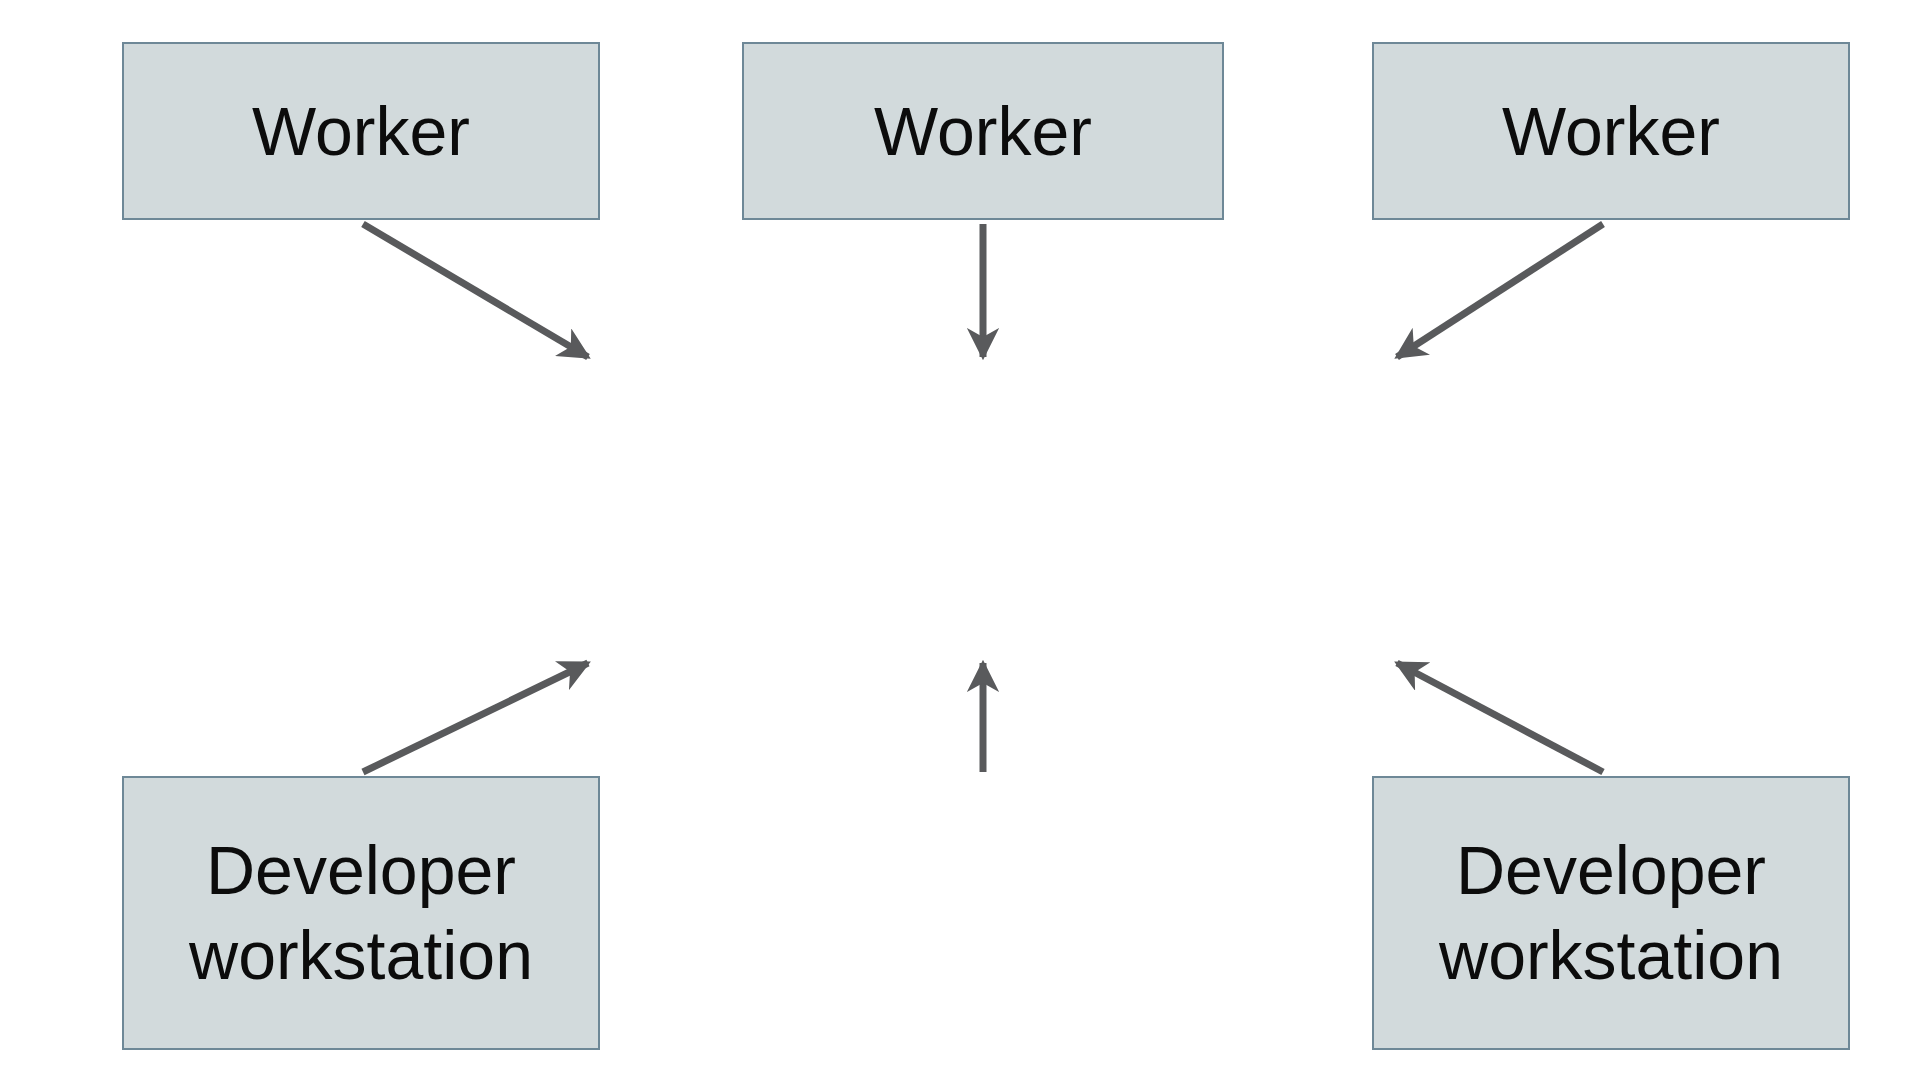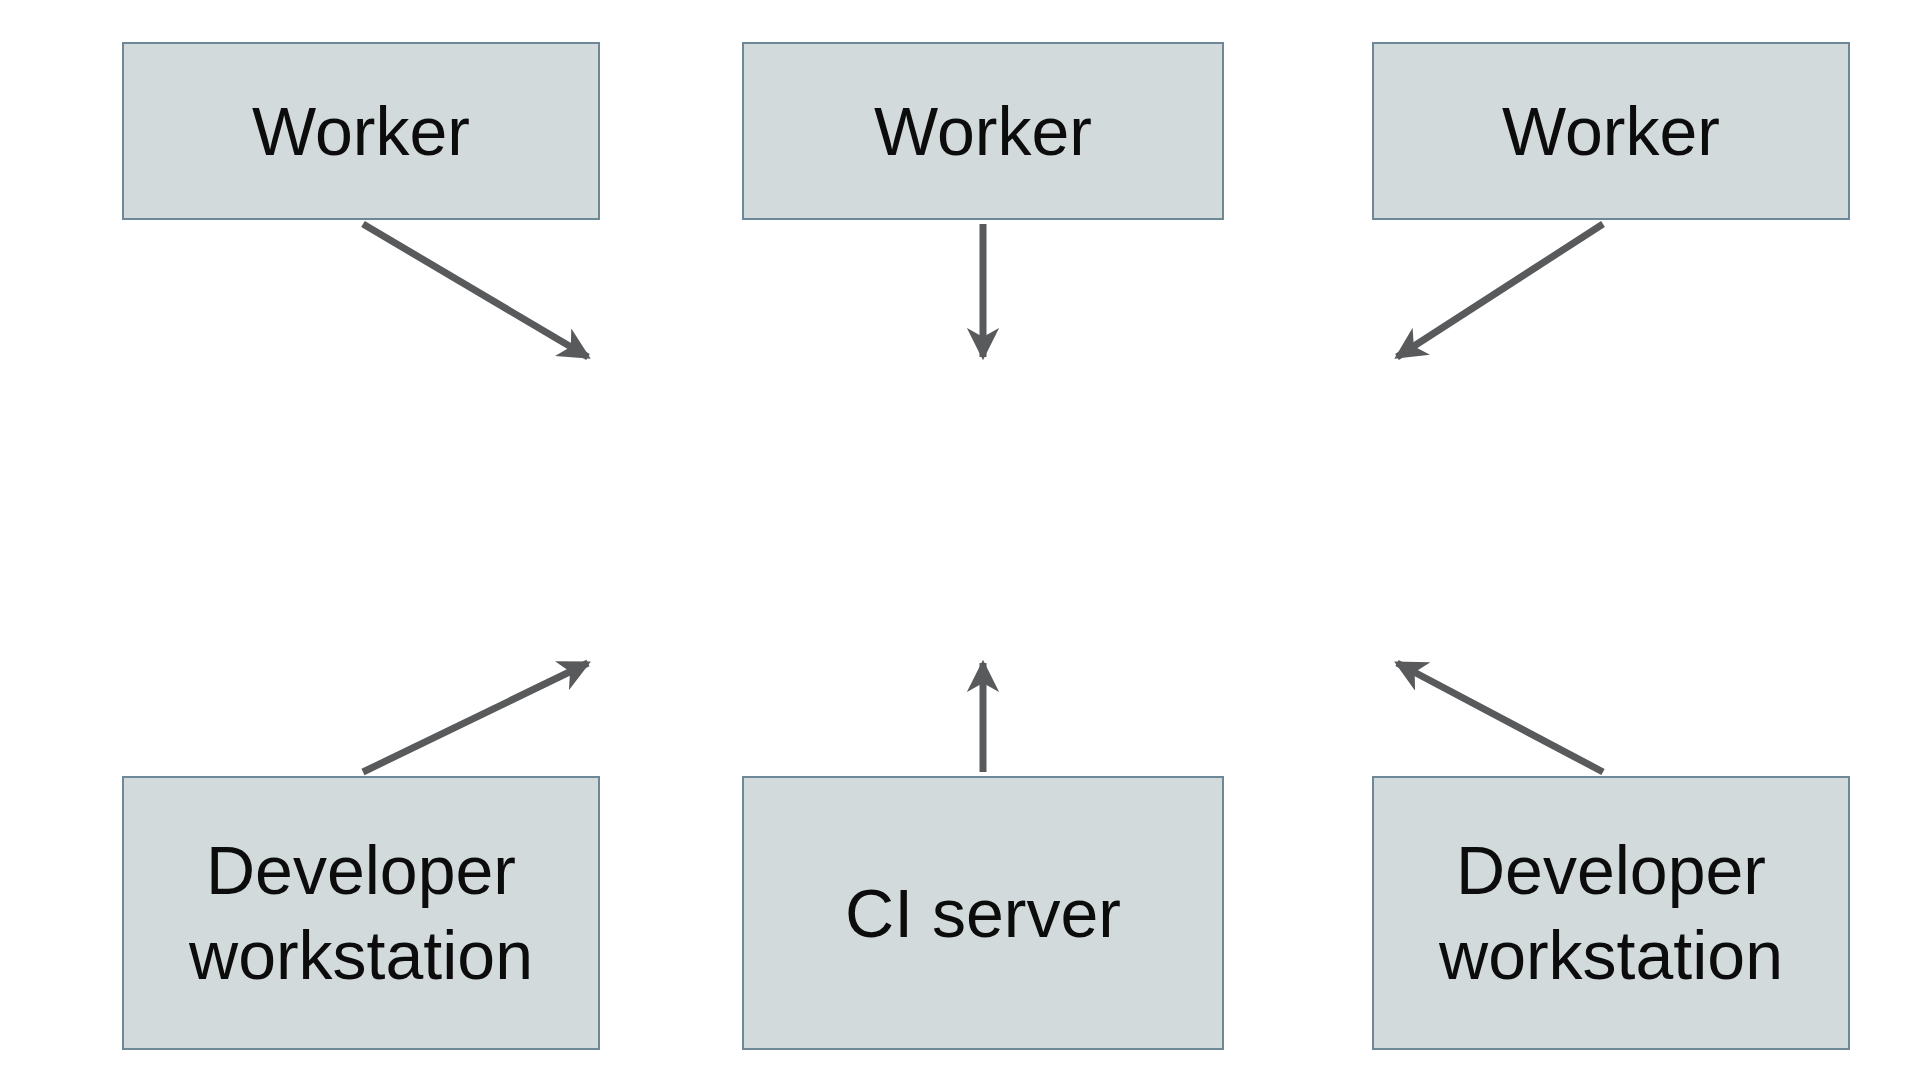--- a/index.html
+++ b/index.html
@@ -83,21 +83,18 @@
 
   <div class="node" id="node-worker-3">
     <span class="label">Worker</span>
   </div>
 
 
   <div class="node" id="node-dev-left">
     <span class="label">Developer workstation</span>
   </div>
 
-  <div class="node" id="node-ci-server">
-    <span class="label">CI server</span>
-  </div>
 
   <div class="node" id="node-dev-right">
     <span class="label">Developer workstation</span>
   </div>
 
 </div>
 
 </body></html>

